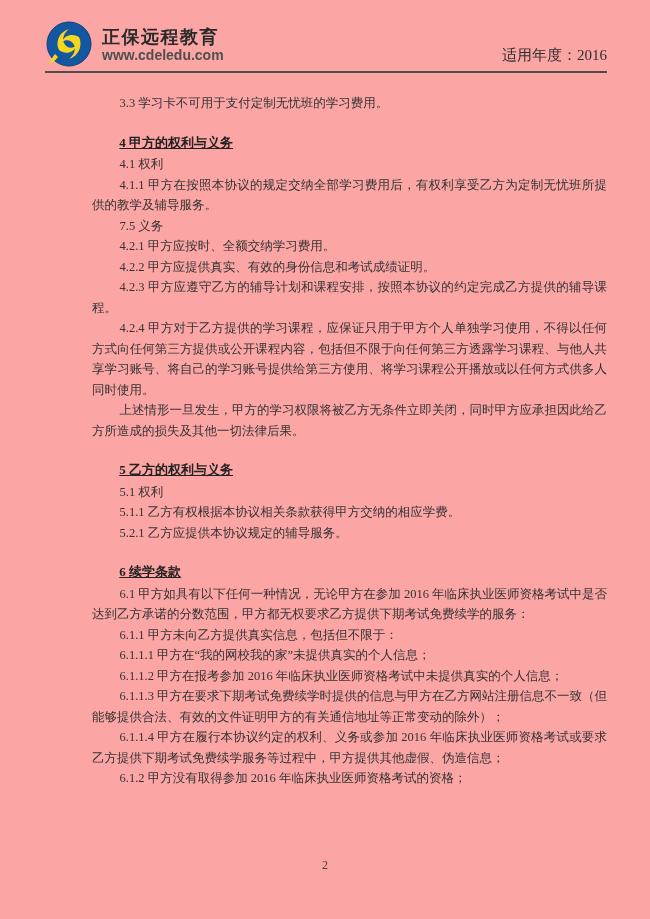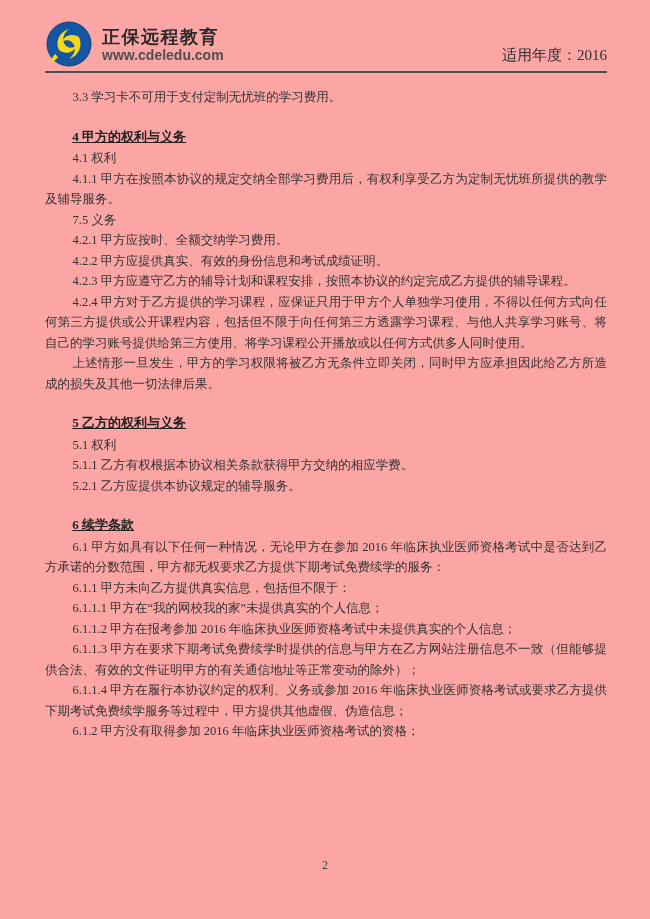--- a/index.html
+++ b/index.html
@@ -42,24 +42,25 @@
   }
   .year {
     font-size: 15px;
     color: #2f2f2f;
     padding-bottom: 3px;
     white-space: nowrap;
     margin-left: 31px;
   }
   
   .doc-body {
-    padding-top: 14px;
+    padding-top: 20px;
     font-size: 12.5px;
     line-height: 20.5px;
     text-align: justify;
+    margin-left: 47px;
   }
   .doc-body p.para {
     margin: 0;
     text-indent: 2.2em;
   }
   .doc-body h2.heading {
     font-size: 13px;
     font-weight: bold;
     color: #222222;
     margin: 19px 0 1px 0;

